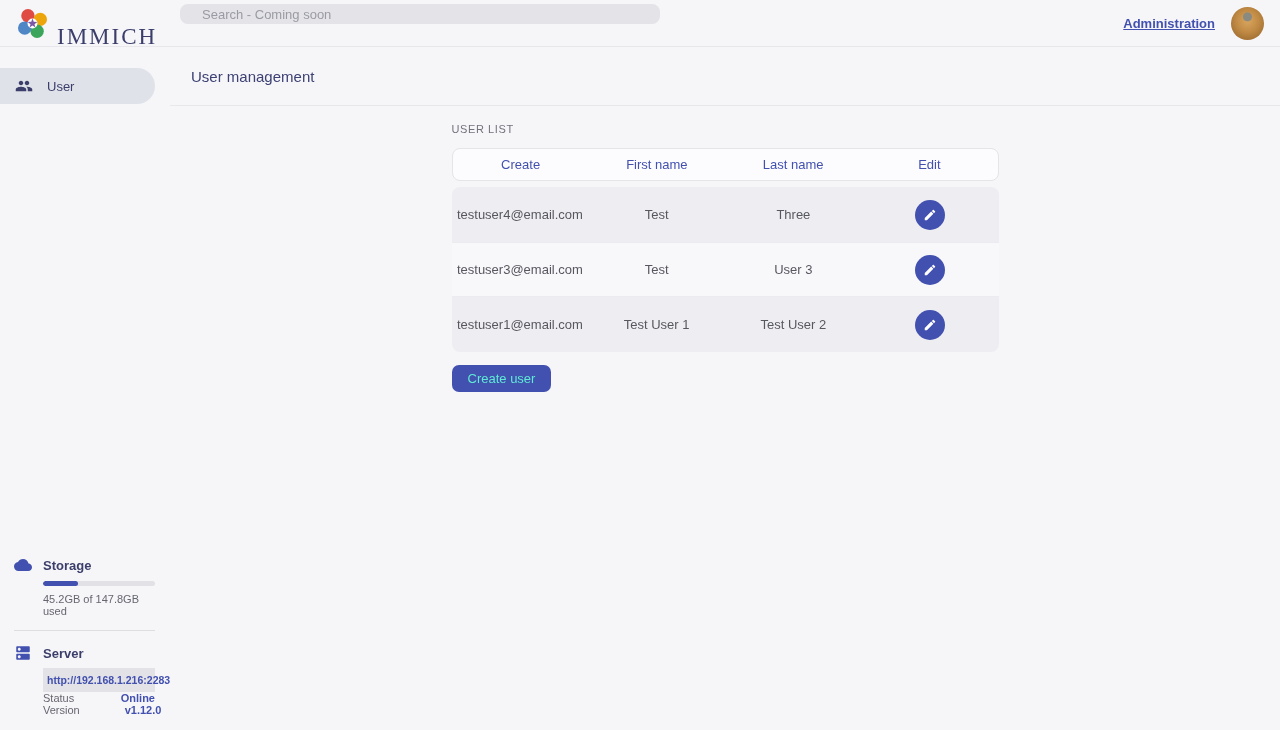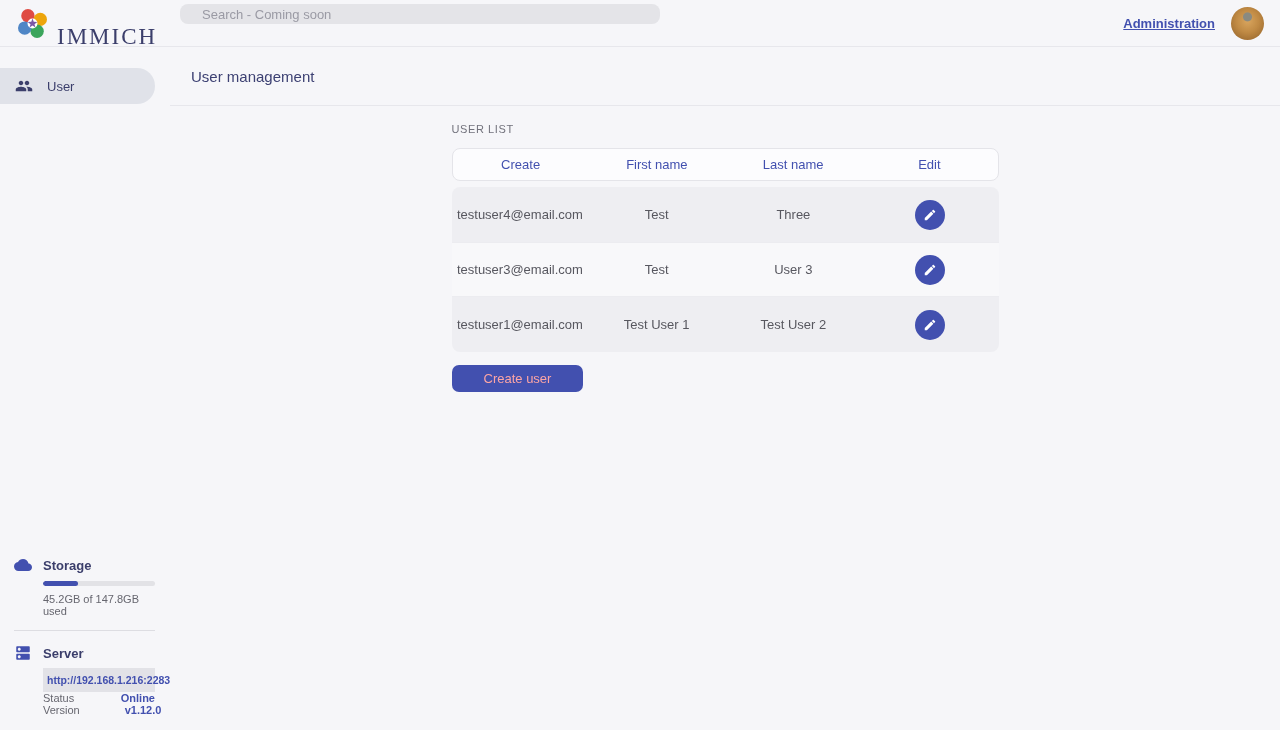--- a/index.html
+++ b/index.html
@@ -136,23 +136,23 @@
   .tr:nth-child(even) { background: #f8f8fa; border-top: 1px solid #ececf0; border-bottom: 1px solid #ececf0; }
   .td { text-align: center; font-size: 13px; color: #57575f; }
   .edit-btn {
     width: 30px; height: 30px; border-radius: 50%;
     background: var(--accent); border: none;
     display: flex; align-items: center; justify-content: center;
     margin: 0 auto; cursor: pointer;
   }
   .create-btn {
     margin-top: 13px;
-    background: var(--accent); color: #fca5a5;
+    background: var(--accent); color: #5eead4;
     border: none; border-radius: 7px;
-    padding: 6px 32px; font-size: 13px; font-weight: 500;
+    padding: 6px 16px; font-size: 13px; font-weight: 500;
     font-family: "Liberation Sans", sans-serif;
     cursor: pointer;
   }
   .icon { flex: none; display: inline-flex; }
 </style>
 </head>
 <body>
 
 <header class="navbar">
   <div class="logo">

